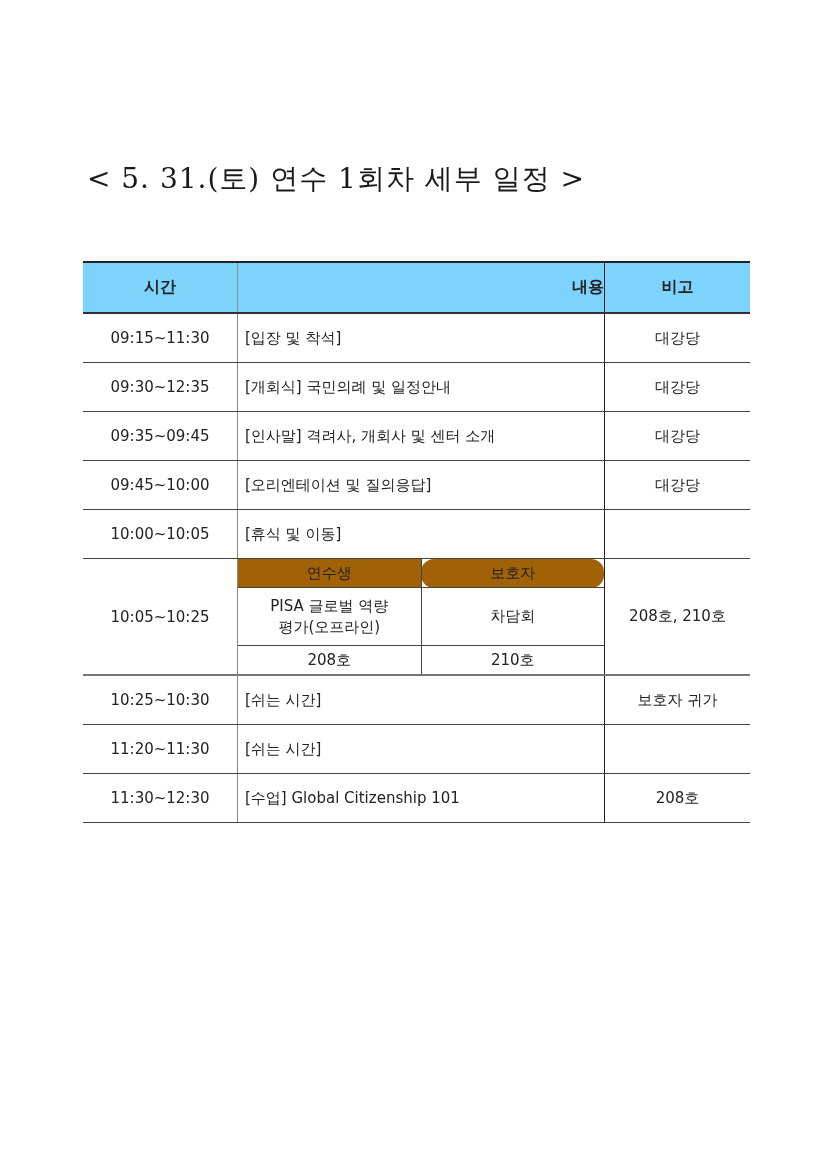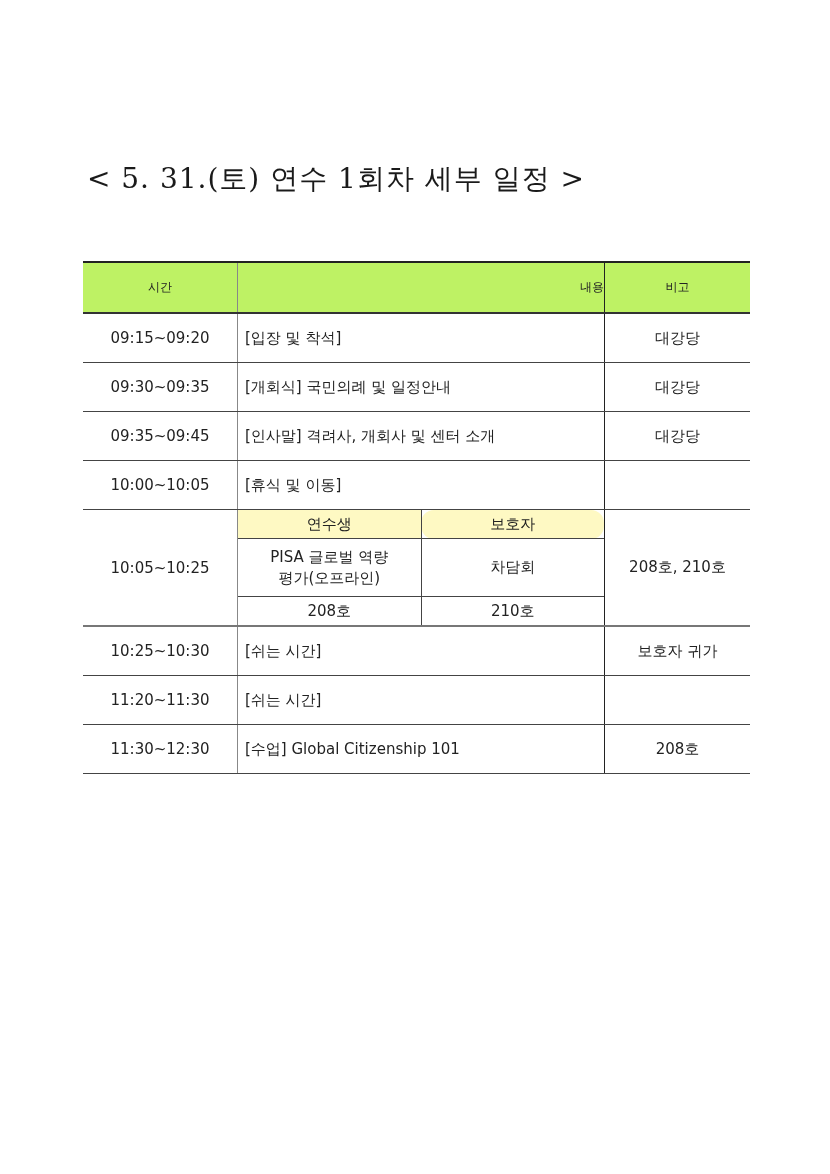--- a/index.html
+++ b/index.html
@@ -37,26 +37,26 @@
       font-size: 15px;
     }
     table.schedule > tbody > tr > td,
     table.schedule > thead > tr > th {
       border-top: 1px solid #444;
       border-bottom: 1px solid #444;
       padding: 0;
       vertical-align: middle;
     }
     table.schedule > thead > tr > th {
-      background: #bef264;
-      font-weight: normal;
+      background: #7dd3fc;
+      font-weight: bold;
       height: 49px;
       border-top: 2px solid #222;
       border-bottom: 2px solid #333;
-      font-size: 12px;
+      font-size: 16px;
     }
     .col-time { width: 154px; text-align: center; border-right: 1px solid #888; }
     .col-content { width: 366px; text-align: left; border-right: 1px solid #222; }
     .col-note { width: 145px; text-align: center; margin-left: 11px; }
     th.col-content { text-align: right; }
     td.col-content { padding-left: 7px !important; }
     table.schedule > tbody > tr > td { height: 48px; }
     tr.last > td { border-bottom: 2px solid #555 !important; }
 
     
@@ -70,21 +70,21 @@
     table.sub td {
       text-align: center;
       border: 1px solid #444;
       padding: 0;
     }
     table.sub tr:first-child td { border-top: none; }
     table.sub tr:last-child td { border-bottom: none; }
     table.sub td:first-child { border-left: none; }
     table.sub td:last-child { border-right: none; border-radius: 13px; }
     table.sub tr.sub-head td {
-      background: #fef9c3;
+      background: #a16207;
       height: 28px;
     }
     table.sub tr.sub-body td { height: 57px; line-height: 21px; }
     table.sub tr.sub-room td { height: 28px; }
     tr.nested-row > td { height: 114px !important; border-bottom: 2px solid #777 !important; }
   </style>
 </head>
 <body>
 
 <div class="doc-title">&lt; 5. 31.(토) 연수 1회차 세부 일정 &gt;</div>
@@ -92,32 +92,37 @@
 <table class="schedule">
   <thead>
     <tr>
       <th class="col-time">시간</th>
       <th class="col-content">내용</th>
       <th class="col-note">비고</th>
     </tr>
   </thead>
   <tbody>
     <tr>
-      <td class="col-time">09:15~09:20</td>
+      <td class="col-time">09:15~11:30</td>
       <td class="col-content">[입장 및 착석]</td>
       <td class="col-note">대강당</td>
     </tr>
     <tr>
-      <td class="col-time">09:30~09:35</td>
+      <td class="col-time">09:30~12:35</td>
       <td class="col-content">[개회식] 국민의례 및 일정안내</td>
       <td class="col-note">대강당</td>
     </tr>
     <tr>
       <td class="col-time">09:35~09:45</td>
       <td class="col-content">[인사말] 격려사, 개회사 및 센터 소개</td>
+      <td class="col-note">대강당</td>
+    </tr>
+    <tr>
+      <td class="col-time">09:45~10:00</td>
+      <td class="col-content">[오리엔테이션 및 질의응답]</td>
       <td class="col-note">대강당</td>
     </tr>
     <tr>
       <td class="col-time">10:00~10:05</td>
       <td class="col-content">[휴식 및 이동]</td>
       <td class="col-note"></td>
     </tr>
     <tr class="nested-row">
       <td class="col-time">10:05~10:25</td>
       <td class="col-content nested-cell" style="padding-left:0 !important;">

